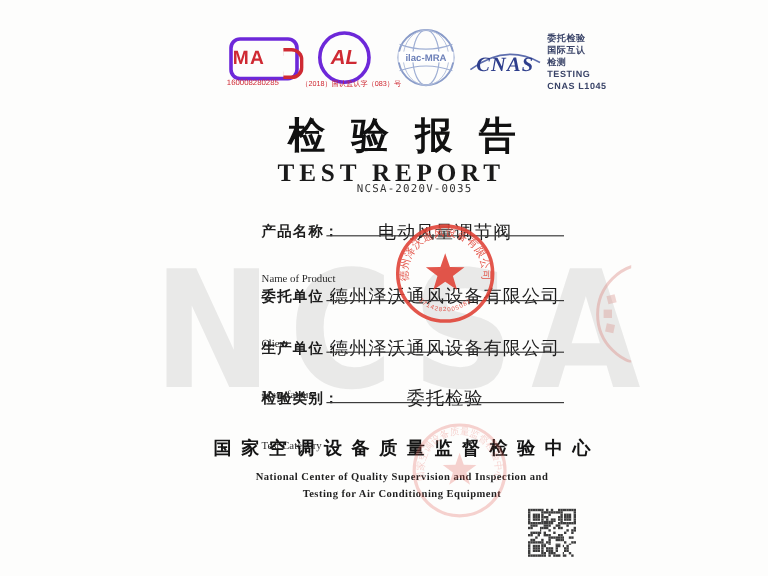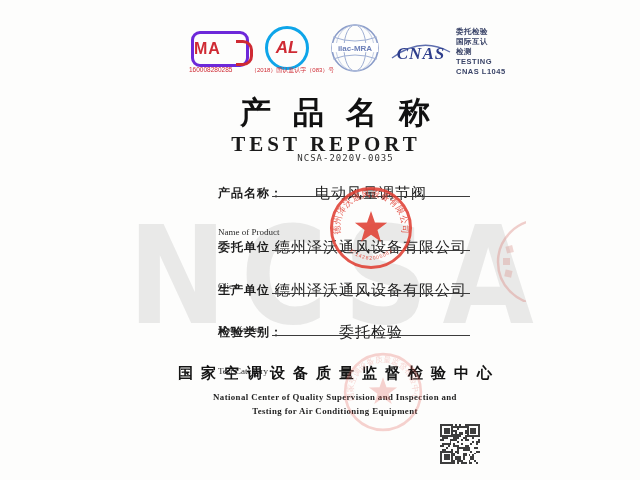--- a/index.html
+++ b/index.html
@@ -12,21 +12,21 @@
     letter-spacing:14px;color:rgba(90,90,90,0.12);z-index:0;
     font-family:"DejaVu Sans",sans-serif;transform:scaleY(1.15);transform-origin:top left;}
 
   
   .logo-caption{font-size:6.5px;color:#cf2a33;white-space:nowrap;z-index:2;}
   .cma-box{left:191px;top:31px;width:52px;height:30px;border:3px solid #6d28d9;
     border-radius:9px;display:flex;align-items:center;justify-content:flex-start;z-index:2;}
   .cma-ma{color:#cf2a33;font-weight:bold;font-size:16px;letter-spacing:1px;}
   .cma-c{left:236px;top:40px;width:14px;height:20px;border:3px solid #cf2a33;
     border-left:none;border-radius:0 10px 10px 0;z-index:2;}
-  .al-circle{left:265px;top:26px;width:38px;height:38px;border:3px solid #0ea5e9;
+  .al-circle{left:265px;top:26px;width:38px;height:38px;border:3px solid #6d28d9;
     border-radius:50%;display:flex;align-items:center;justify-content:center;z-index:2;}
   .al-text{color:#cf2a33;font-weight:bold;font-style:italic;font-size:17px;}
   .ilac-wrap{left:330px;top:23px;z-index:2;}
   .cnas-wrap{left:388px;top:34px;z-index:2;}
   .accred{left:456px;top:27px;z-index:2;font-size:7.5px;font-weight:bold;
     color:#3a4468;line-height:10px;letter-spacing:.5px;}
 
   
   .title-zh{left:335px;top:92px;transform:translateX(-50%);font-size:31px;font-weight:bold;
     color:#111;letter-spacing:22px;white-space:nowrap;z-index:1;padding-left:22px;}
@@ -95,21 +95,21 @@
 </div>
 
 <div class="abs accred">
   <div>委托检验</div>
   <div>国际互认</div>
   <div>检测</div>
   <div>TESTING</div>
   <div>CNAS L1045</div>
 </div>
 
-<div class="abs title-zh">产品名称</div>
+<div class="abs title-zh">检验报告</div>
 <div class="abs title-en">TEST REPORT</div>
 <div class="abs report-no">NCSA-2020V-0035</div>
 
 <div class="abs f-zh" style="left:218px;top:185px;">产品名称：</div>
 <div class="abs f-en" style="left:218px;top:199px;">Name of Product</div>
 <div class="abs f-val" style="left:272px;top:184px;">电动风量调节阀</div>
 <div class="abs f-line" style="left:272px;top:196px;"></div>
 
 <div class="abs f-zh" style="left:218px;top:239px;">委托单位：</div>
 <div class="abs f-en" style="left:218px;top:253px;">Client</div>

